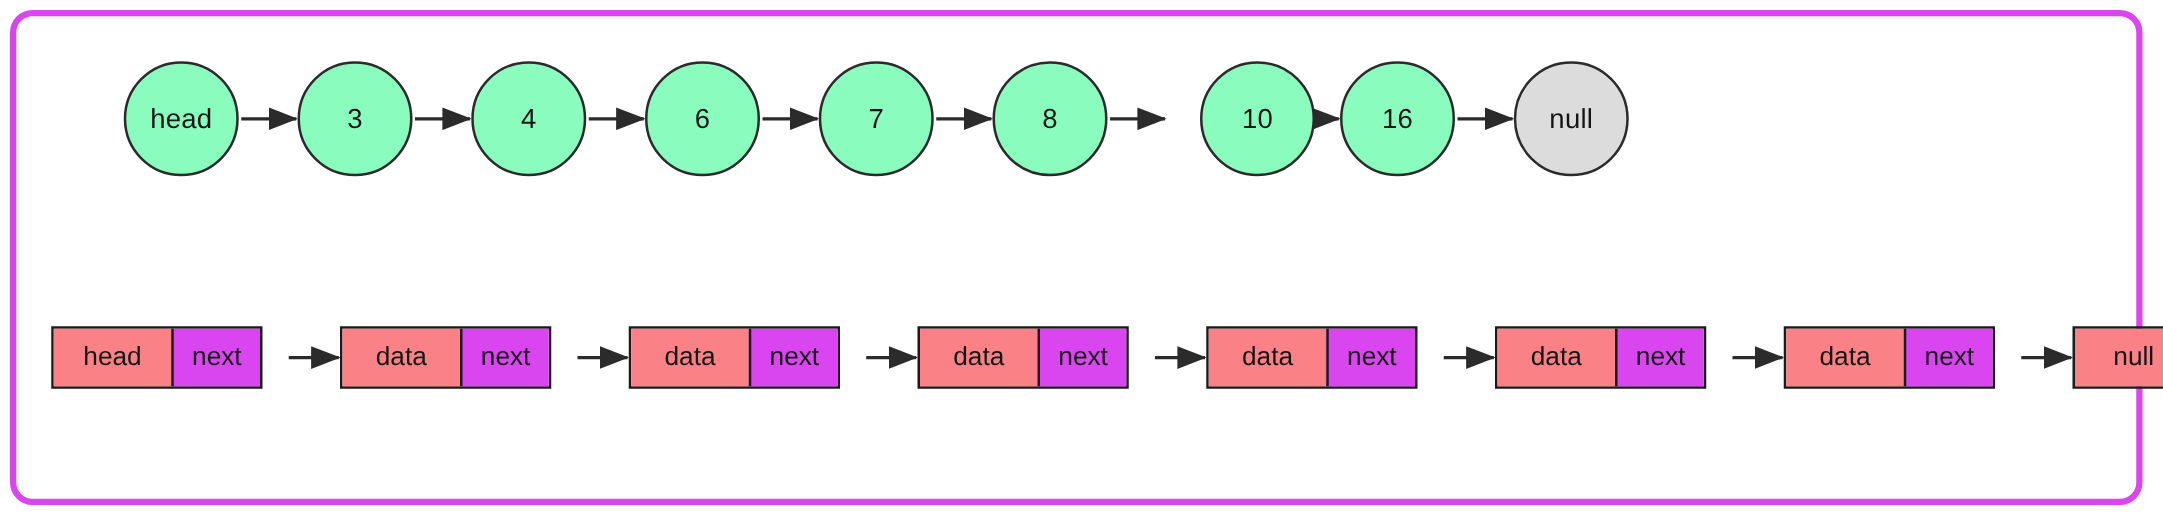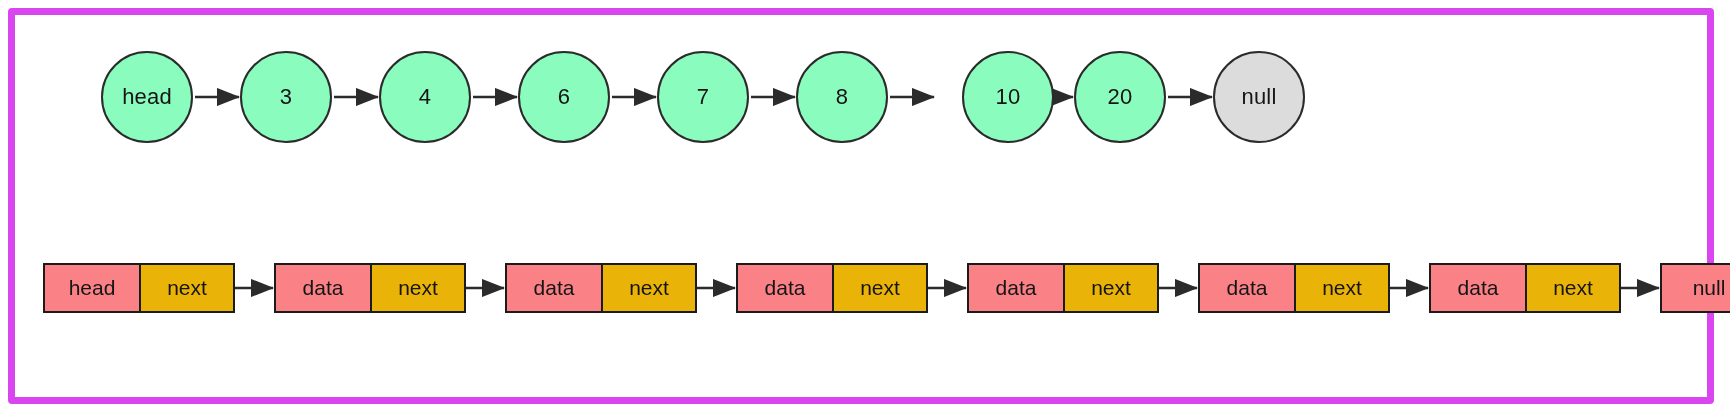--- a/index.html
+++ b/index.html
@@ -14,22 +14,22 @@
     overflow: hidden;
   }
 
   #diagram-frame {
     position: absolute;
     left: 8px;
     top: 8px;
     width: 1706px;
     height: 396px;
     background: #ffffff;
-    border: 7px solid #d946ef;
-    border-radius: 4px;
+    border: 5px solid #d946ef;
+    border-radius: 18px;
     box-sizing: border-box;
   }
 
   
   #circle-row {
     position: absolute;
     left: 0px;
     top: 36px;
     height: 110px;
     width: 100%;
@@ -71,21 +71,21 @@
   .box-cell {
     display: flex;
     align-items: center;
     justify-content: center;
     font-size: 21px;
     color: #151515;
     box-sizing: border-box;
     height: 100%;
   }
   .box-cell.data { background: #fa8185; width: 94px; }
-  .box-cell.next { background: #eab308; width: 94px; border-left: 2.5px solid #1b1b1b; }
+  .box-cell.next { background: #d946ef; width: 71px; border-left: 2.5px solid #1b1b1b; }
   .box-node.terminal { }
   .box-node.terminal .box-cell.data { width: 94px; border-left: none; }
 
   
   #arrow-layer {
     position: absolute;
     left: 0; top: 0;
     width: 1706px;
     height: 396px;
     pointer-events: none;
@@ -139,21 +139,21 @@
     <div class="circle-node value" style="left:642px;">
         <span>7</span>
       </div>
     <div class="circle-node value" style="left:781px;">
         <span>8</span>
       </div>
     <div class="circle-node value" style="left:947px;">
         <span>10</span>
       </div>
     <div class="circle-node value" style="left:1059px;">
-        <span>20</span>
+        <span>16</span>
       </div>
     <div class="circle-node nullish" style="left:1198px;">
         <span>null</span>
       </div>
   </div>
 
   <div id="box-row">
     <div class="box-node" style="left:28px;">
       <div class="box-cell data">head</div>
       <div class="box-cell next">next</div>

